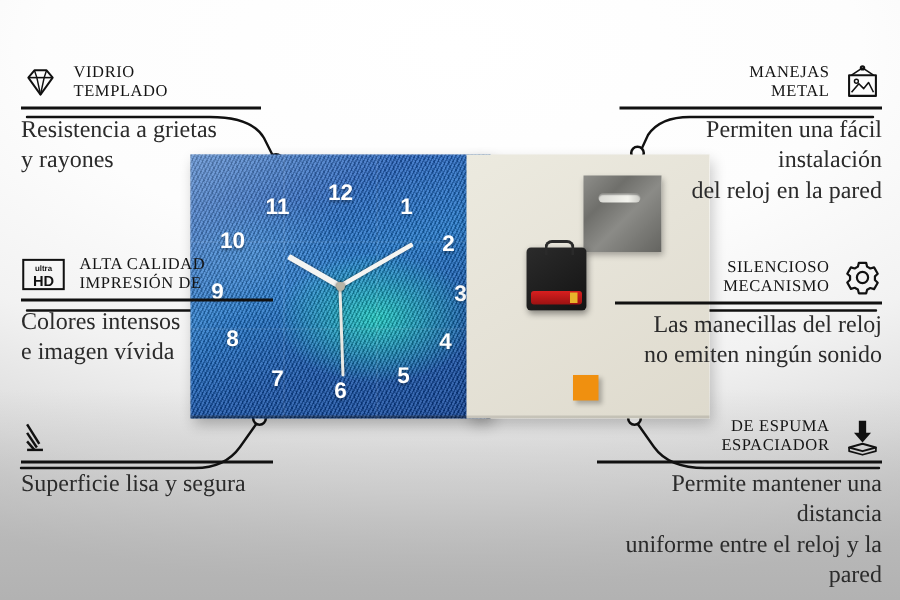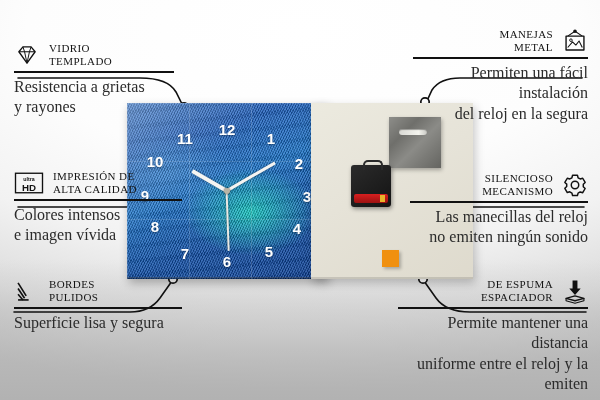--- a/index.html
+++ b/index.html
@@ -87,21 +87,21 @@
   .callout.right .head{justify-content:flex-end;}
   .callout.right .title{text-align:right;}
   .callout.right .sub{text-align:right;}
   .ico{width:26px;height:26px;flex:0 0 26px;display:block;}
   .ico.hd{width:30px;height:24px;flex-basis:30px;}
 
   
   #c-vidrio{left:14px;top:42px;width:160px;}
   #c-impresion{left:14px;top:170px;width:168px;}
   #c-bordes{left:14px;top:278px;width:168px;}
-  #c-manejas{right:12px;top:28px;width:175px;}
+  #c-manejas{right:12px;top:42px;width:175px;}
   #c-mecanismo{right:12px;top:172px;width:178px;}
   #c-espaciador{right:12px;top:278px;width:190px;}
 </style>
 </head>
 <body>
 
 <div id="stage">
 
   <svg id="wires" viewBox="0 0 600 400">
     <g fill="none" stroke="#111" stroke-width="1.6" stroke-linecap="round">
@@ -178,41 +178,37 @@
   </div>
 
   <div class="callout left" id="c-impresion">
     <div class="head">
       <svg class="ico hd" viewBox="0 0 40 32">
         <rect x="2" y="3" width="36" height="26" fill="none" stroke="#111" stroke-width="1.8"></rect>
         <text x="20" y="13" font-family="Liberation Sans, sans-serif" font-size="7" font-weight="700" fill="#111" text-anchor="middle">ultra</text>
         <text x="20" y="26" font-family="Liberation Sans, sans-serif" font-size="13" font-weight="700" fill="#111" text-anchor="middle">HD</text>
       </svg>
       <div class="title">
+        <div>ALTA CALIDAD</div>
         <div>IMPRESIÓN DE</div>
-        <div>ALTA CALIDAD</div>
       </div>
     </div>
     <div class="rule"></div>
     <div class="sub" style="white-space:pre-line">Colores intensos
 e imagen vívida</div>
   </div>
 
   <div class="callout left" id="c-bordes">
     <div class="head">
       <svg class="ico" viewBox="0 0 32 32" stroke="#111" fill="none" stroke-width="2">
         <path d="M5 6 L15 22"></path>
         <path d="M5 13 L13 25"></path>
         <path d="M5 20 L11 27"></path>
         <path d="M18 27 H5" stroke-width="2"></path>
       </svg>
-      <div class="title">
-        <div>BORDES</div>
-        <div>PULIDOS</div>
-      </div>
     </div>
     <div class="rule"></div>
     <div class="sub" style="white-space:pre-line">Superficie lisa y segura</div>
   </div>
 
   <div class="callout right" id="c-manejas">
     <div class="head">
       <div class="title">
         <div>MANEJAS</div>
         <div>METAL</div>
@@ -220,21 +216,21 @@
       <svg class="ico" viewBox="0 0 32 32" fill="none" stroke="#111" stroke-width="1.7" stroke-linejoin="round">
         <rect x="5" y="10" width="22" height="17"></rect>
         <path d="M16 4 L7 10 M16 4 L25 10" stroke-width="1.3"></path>
         <circle cx="16" cy="4" r="1.4"></circle>
         <path d="M7 24 L13 17 L17 21 L21 16 L25 24" stroke-width="1.3"></path>
         <circle cx="11" cy="15" r="1.6" stroke-width="1.2"></circle>
       </svg>
     </div>
     <div class="rule"></div>
     <div class="sub" style="white-space:pre-line">Permiten una fácil instalación
-del reloj en la segura</div>
+del reloj en la pared</div>
   </div>
 
   <div class="callout right" id="c-mecanismo">
     <div class="head">
       <div class="title">
         <div>SILENCIOSO</div>
         <div>MECANISMO</div>
       </div>
       <svg class="ico" viewBox="0 0 32 32" fill="none" stroke="#111" stroke-width="1.8" stroke-linejoin="round">
         <path d="M13 4 h6 l.8 3.1 2.6 1.5 3.1-.9 3 5.2-2.3 2.2v3l2.3 2.2-3 5.2-3.1-.9-2.6 1.5L19 29h-6l-.8-3.1-2.6-1.5-3.1.9-3-5.2 2.3-2.2v-3L3.5 12.9l3-5.2 3.1.9 2.6-1.5z"></path>
@@ -253,16 +249,16 @@
         <div>ESPACIADOR</div>
       </div>
       <svg class="ico" viewBox="0 0 32 32" fill="none" stroke="#111" stroke-width="1.7" stroke-linejoin="round">
         <path d="M13 3 h6 v10 h4 l-7 8 -7-8 h4z" fill="#111" stroke="none"></path>
         <path d="M16 22 L5 25 L16 28 L27 25 Z"></path>
         <path d="M5 25 v3 l11 3 11-3 v-3" stroke-width="1.4"></path>
       </svg>
     </div>
     <div class="rule"></div>
     <div class="sub" style="white-space:pre-line">Permite mantener una distancia
-uniforme entre el reloj y la emiten</div>
+uniforme entre el reloj y la pared</div>
   </div>
 
 </div>
 
 </body></html>

